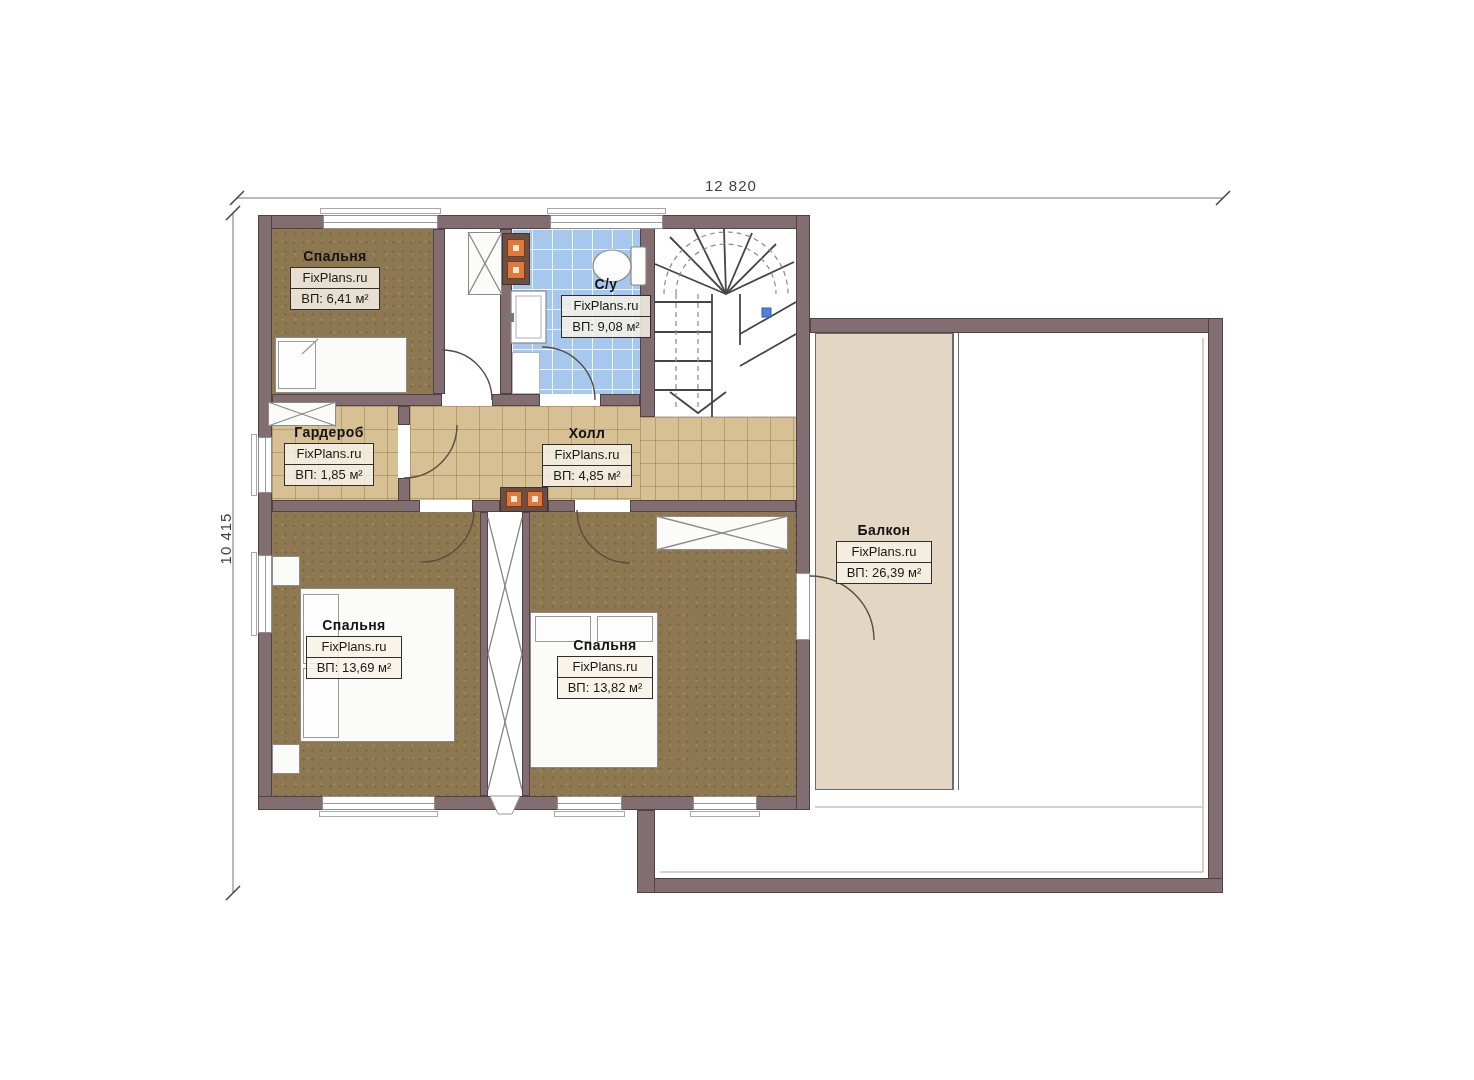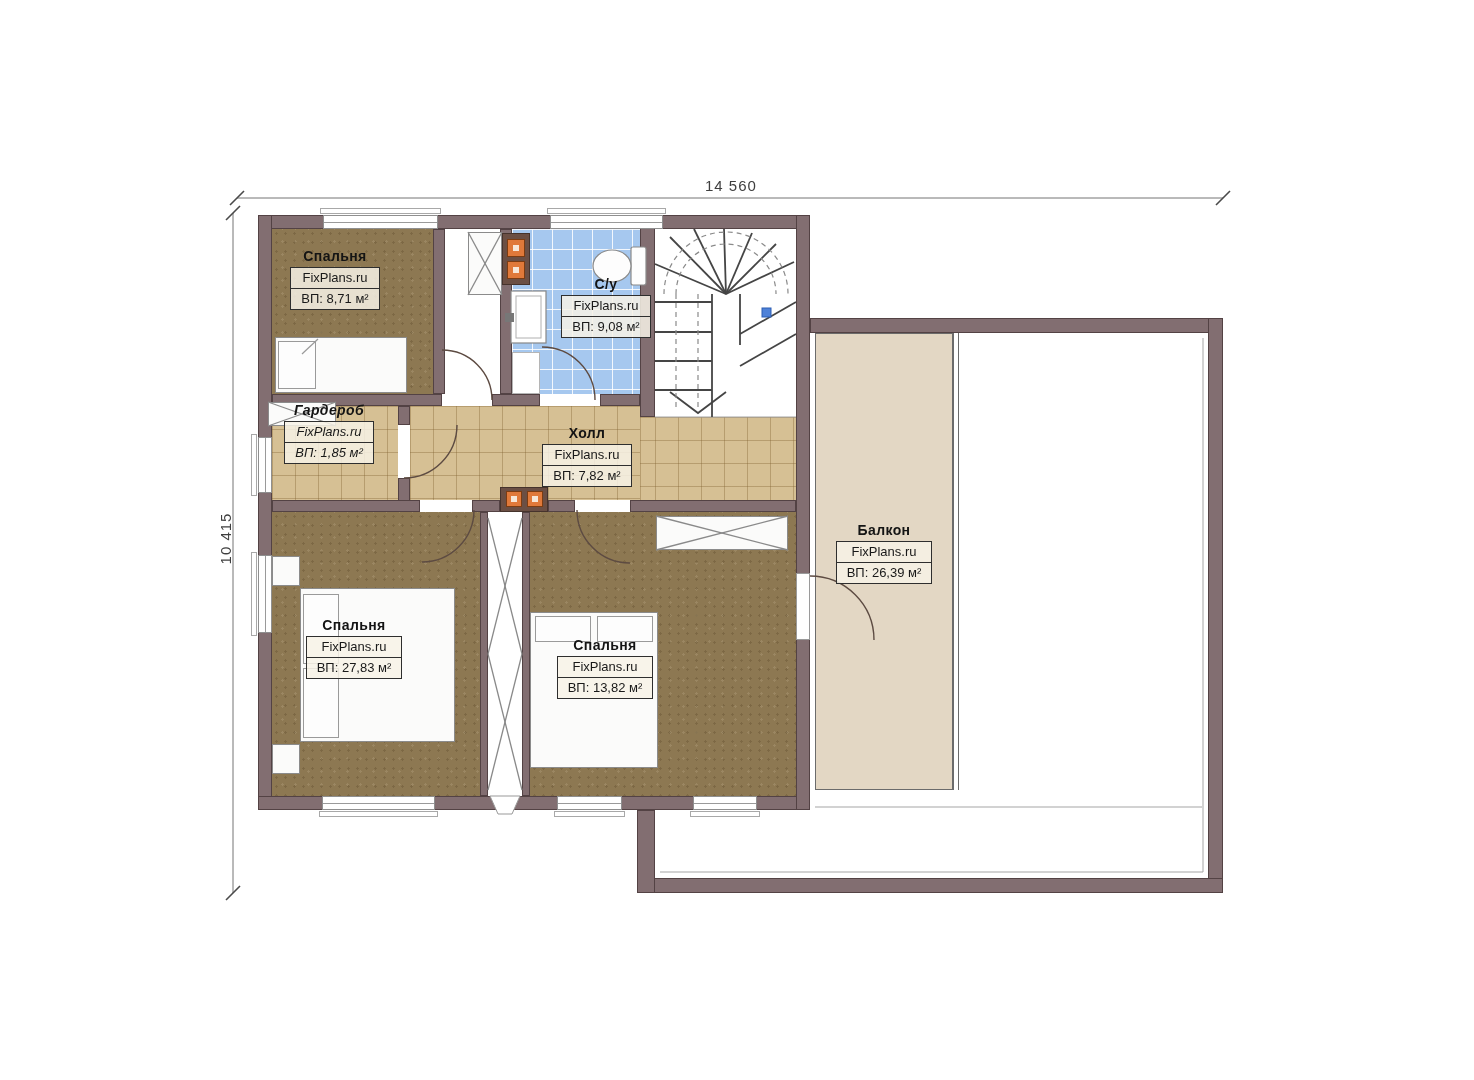--- a/index.html
+++ b/index.html
@@ -203,68 +203,68 @@
     </g>
     <g>
       <rect x="511" y="291" width="35" height="52" fill="#ffffff" stroke="#888888" stroke-width="1.2"></rect>
       <rect x="516" y="296" width="25" height="42" fill="none" stroke="#b0b0b0" stroke-width="1"></rect>
       <rect x="505" y="313" width="9" height="9" fill="#777777"></rect>
     </g>
 
     <line x1="318" y1="339" x2="302" y2="354" stroke="#9a9a9a" stroke-width="1.2"></line>
   </svg>
 
-  <div class="dim-text" style="left:705px;top:177px;">14 560</div>
+  <div class="dim-text" style="left:705px;top:177px;">12 820</div>
   <div class="dim-text" style="left:200px;top:530px;transform:rotate(-90deg);transform-origin:center;">10 415</div>
 
   <div class="room-label" style="left:285px;top:248px;width:100px;">
     <div class="room-name">Спальня</div>
     <div class="label-box" style="width:88px;">
       <div class="label-row">FixPlans.ru</div>
-      <div class="label-row">ВП: 8,71 м²</div>
+      <div class="label-row">ВП: 6,41 м²</div>
     </div>
   </div>
 
   <div class="room-label" style="left:556px;top:276px;width:100px;">
     <div class="room-name">С/у</div>
     <div class="label-box" style="width:88px;">
       <div class="label-row">FixPlans.ru</div>
       <div class="label-row">ВП: 9,08 м²</div>
     </div>
   </div>
 
-  <div class="room-label" style="left:279px;top:402px;width:100px;font-style:italic;">
+  <div class="room-label" style="left:279px;top:424px;width:100px;">
     <div class="room-name">Гардероб</div>
     <div class="label-box" style="width:88px;">
       <div class="label-row">FixPlans.ru</div>
       <div class="label-row">ВП: 1,85 м²</div>
     </div>
   </div>
 
   <div class="room-label" style="left:537px;top:425px;width:100px;">
     <div class="room-name">Холл</div>
     <div class="label-box" style="width:88px;">
       <div class="label-row">FixPlans.ru</div>
-      <div class="label-row">ВП: 7,82 м²</div>
+      <div class="label-row">ВП: 4,85 м²</div>
     </div>
   </div>
 
   <div class="room-label" style="left:834px;top:522px;width:100px;">
     <div class="room-name">Балкон</div>
     <div class="label-box" style="width:94px;">
       <div class="label-row">FixPlans.ru</div>
       <div class="label-row">ВП: 26,39 м²</div>
     </div>
   </div>
 
   <div class="room-label" style="left:304px;top:617px;width:100px;">
     <div class="room-name">Спальня</div>
     <div class="label-box" style="width:94px;">
       <div class="label-row">FixPlans.ru</div>
-      <div class="label-row">ВП: 27,83 м²</div>
+      <div class="label-row">ВП: 13,69 м²</div>
     </div>
   </div>
 
   <div class="room-label" style="left:555px;top:637px;width:100px;">
     <div class="room-name">Спальня</div>
     <div class="label-box" style="width:94px;">
       <div class="label-row">FixPlans.ru</div>
       <div class="label-row">ВП: 13,82 м²</div>
     </div>
   </div>

